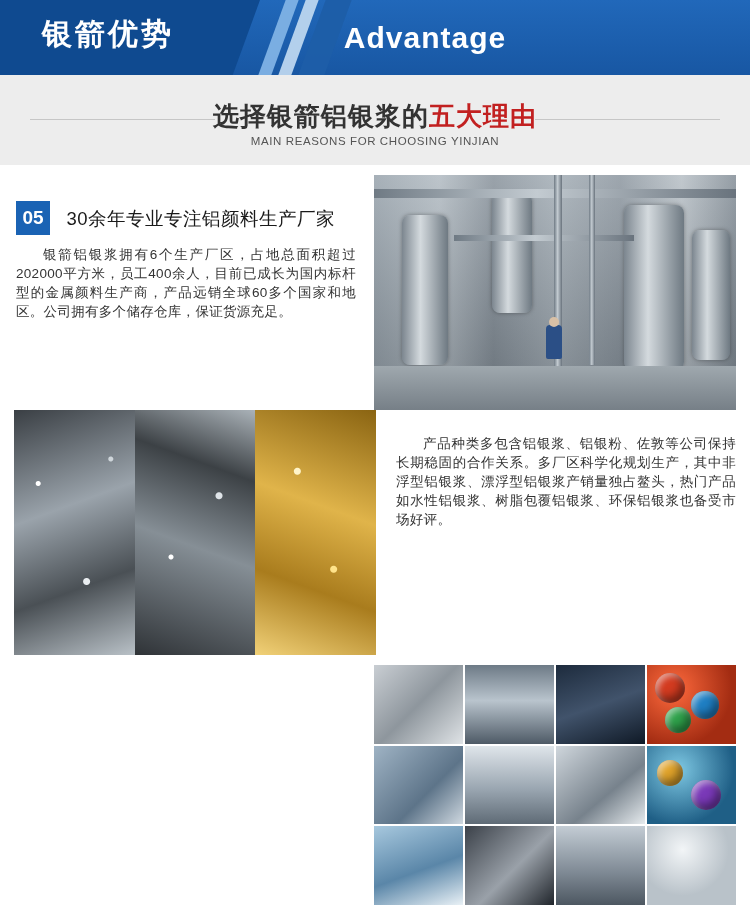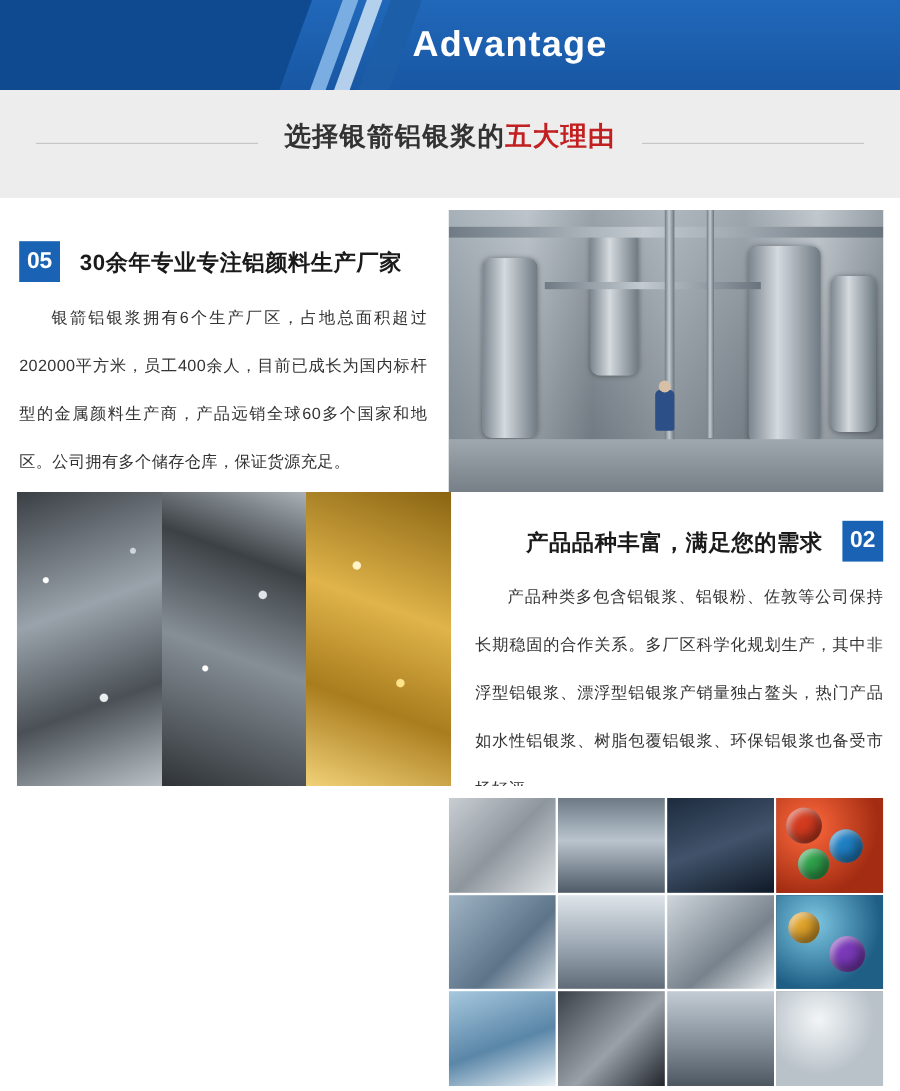--- a/index.html
+++ b/index.html
@@ -96,21 +96,21 @@
     background: #c6c6c6;
   }
   .sub-line.left { left: 30px; width: 185px; }
   .sub-line.right { right: 30px; width: 185px; }
   .sub-cn {
     position: absolute;
     top: 24px;
     left: 0;
     width: 750px;
     text-align: center;
-    font-size: 22px;
+    font-size: 26px;
     font-weight: bold;
     color: #333333;
     letter-spacing: 1px;
   }
   .sub-cn .hl { color: #c22020; }
   .sub-en {
     position: absolute;
     top: 60px;
     left: 0;
     width: 750px;
@@ -140,31 +140,31 @@
     font-size: 19px;
     font-weight: bold;
     text-align: center;
     line-height: 34px;
     display: inline-block;
     vertical-align: middle;
     font-family: "Liberation Sans", sans-serif;
   }
   .sec-title {
     font-size: 18.5px;
-    font-weight: bold;
+    font-weight: normal;
     color: #1a1a1a;
     display: inline-block;
     vertical-align: middle;
     margin-left: 12px;
     letter-spacing: .5px;
   }
   .sec-body {
     font-size: 13.5px;
     color: #333333;
-    line-height: 40px;
+    line-height: 19px;
     text-align: justify;
     text-indent: 2em;
     letter-spacing: .3px;
   }
 
   
   .sec1 { height: 245px; }
   .sec1 .textcol {
     position: absolute;
     left: 16px;
@@ -309,29 +309,31 @@
 </head>
 <body>
 
 <div class="page">
 
   <div class="header">
     <div class="header-left-block"></div>
     <div class="slash s1"></div>
     <div class="slash s2"></div>
     <div class="slash s3"></div>
+    <div class="header-cn">银箭优势</div>
     <div class="header-en">Advantage</div>
   </div>
 
   <div class="subband">
     <div class="sub-line left"></div>
     <div class="sub-line right"></div>
     <div class="sub-cn">
       <span>选择银箭铝银浆的</span><span class="hl">五大理由</span>
     </div>
+    <div class="sub-en">MAIN REASONS FOR CHOOSING YINJIAN</div>
   </div>
 
   <div class="content">
 
     <div class="sec sec1">
       <div class="textcol">
         <div class="head-row">
           <span class="num-badge">05</span>
           <span class="sec-title">30余年专业专注铝颜料生产厂家</span>
         </div>
@@ -351,24 +353,20 @@
       </div>
     </div>
 
     <div class="sec sec2">
       <div class="photo ph-powder">
         <div class="strip s-a"></div>
         <div class="strip s-b"></div>
         <div class="strip s-c"></div>
       </div>
       <div class="textcol">
-        <div class="head-row">
-          <span class="sec-title">产品品种丰富，满足您的需求</span>
-          <span class="num-badge">02</span>
-        </div>
         <div class="sec-body">产品种类多包含铝银浆、铝银粉、佐敦等公司保持长期稳固的合作关系。多厂区科学化规划生产，其中非浮型铝银浆、漂浮型铝银浆产销量独占鳌头，热门产品如水性铝银浆、树脂包覆铝银浆、环保铝银浆也备受市场好评。</div>
       </div>
     </div>
 
     <div class="sec sec3">
       <div class="textcol">
       </div>
       <div class="photo ph-mosaic">
         <div class="tile t1"></div>
         <div class="tile t2"></div>

